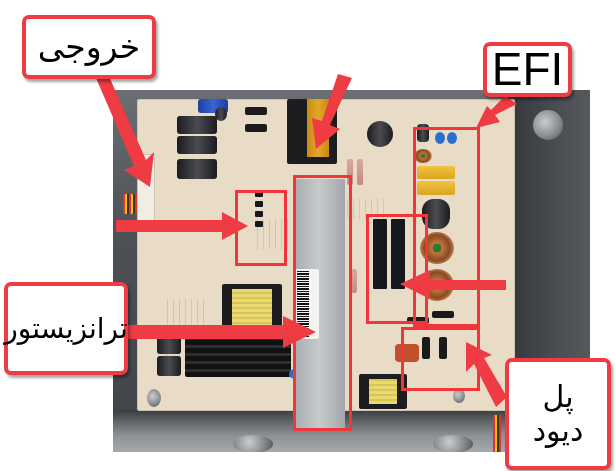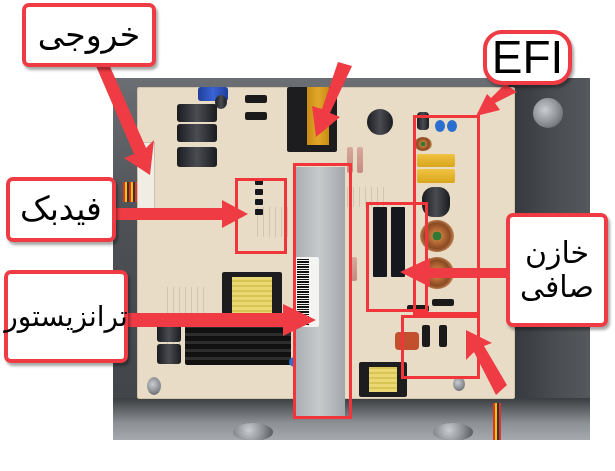--- a/index.html
+++ b/index.html
@@ -1,19 +1,19 @@
 <!DOCTYPE html>
 <html><head>
 <meta charset="utf-8">
 <style>
   * { box-sizing: border-box; margin: 0; padding: 0; }
   html, body { width: 615px; height: 471px; background: #ffffff; overflow: hidden; }
   body { position: relative; font-family: "DejaVu Sans", sans-serif; }
 
-  .stage { position: absolute; left: 0; top: 0; width: 615px; height: 402px; background: #fff; }
+  .stage { position: absolute; left: 0; top: 12px; width: 615px; height: 402px; background: #fff; }
 
   
   .photo { position: absolute; left: 113px; top: 78px; width: 477px; height: 362px; overflow: hidden;
            background: linear-gradient(180deg, #6b6f73 0%, #4d5155 40%, #3f4347 100%); }
   .chassis-bottom { position: absolute; left: 0; top: 320px; width: 477px; height: 42px;
            background: linear-gradient(180deg, #3a3d40 0%, #8d9195 60%, #a6aaae 100%); }
   .chassis-right { position: absolute; left: 395px; top: 0; width: 82px; height: 330px;
            background: linear-gradient(90deg, #33363a 0%, #4a4e52 60%, #55595d 100%); }
   .screw { position: absolute; border-radius: 50%; background: radial-gradient(circle at 40% 40%, #c9cdd1 0%, #8a8e92 55%, #4d5155 100%); }
   .pcb { position: absolute; left: 24px; top: 9px; width: 378px; height: 312px; background: #e8dcc7;
@@ -154,30 +154,27 @@
 
       <polygon points="507,385 496,395 474,352 466,360 466,330 492,343 484,346"></polygon>
     </g>
   </svg>
 
   <div class="label" style="left:22px;top:3px;width:134px;height:64px;">
     <span class="t">خروجی</span>
   </div>
 
 
-  <div class="label efi" style="left:483px;top:30px;width:89px;height:55px;border-radius:19px;">
+  <div class="label efi" style="left:483px;top:30px;width:89px;height:55px;">
     <span class="t">EFI</span>
   </div>
 
-  <div class="label" style="left:6px;top:177px;width:110px;height:65px;">
-    <span class="t">فیدبک</span>
-  </div>
 
   <div class="label trans" style="left:4px;top:270px;width:124px;height:93px;">
     <span class="t">ترانزیستور</span>
   </div>
 
-  <div class="label two" style="left:506px;top:213px;width:102px;height:114px;">
-    <span class="t">خازن</span>
-    <span class="t">صافی</span>
+
+  <div class="label two" style="left:505px;top:346px;width:106px;height:112px;">
+    <span class="t">پل</span>
+    <span class="t">دیود</span>
   </div>
-
 </div>
 
 </body></html>

